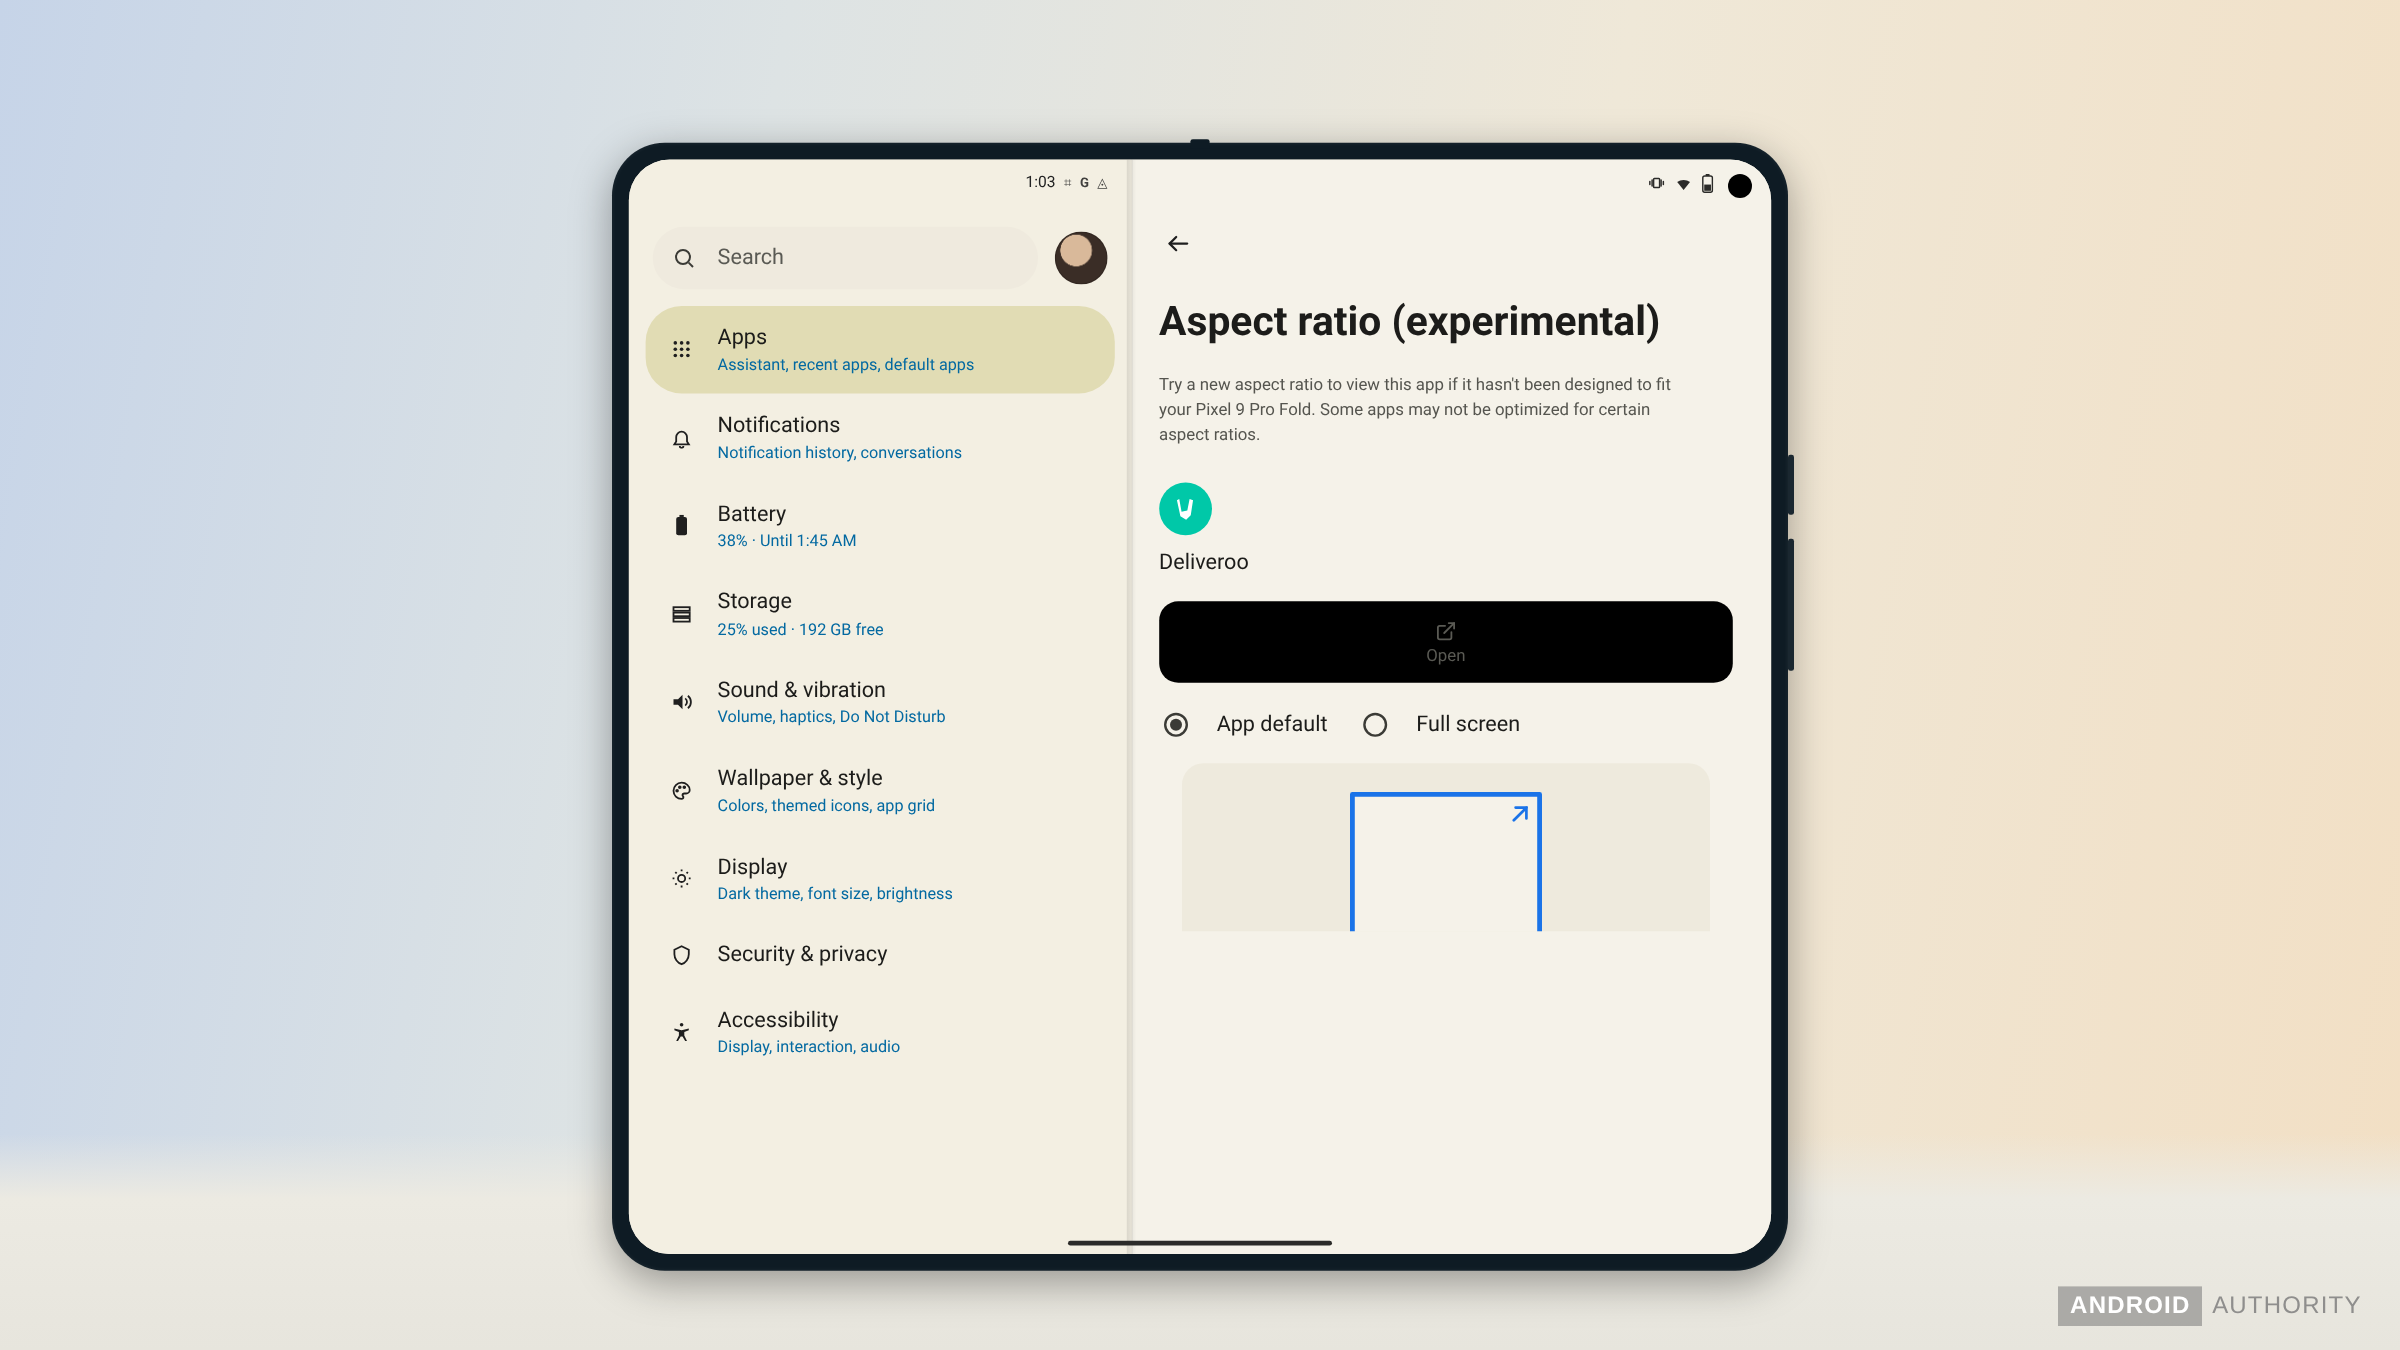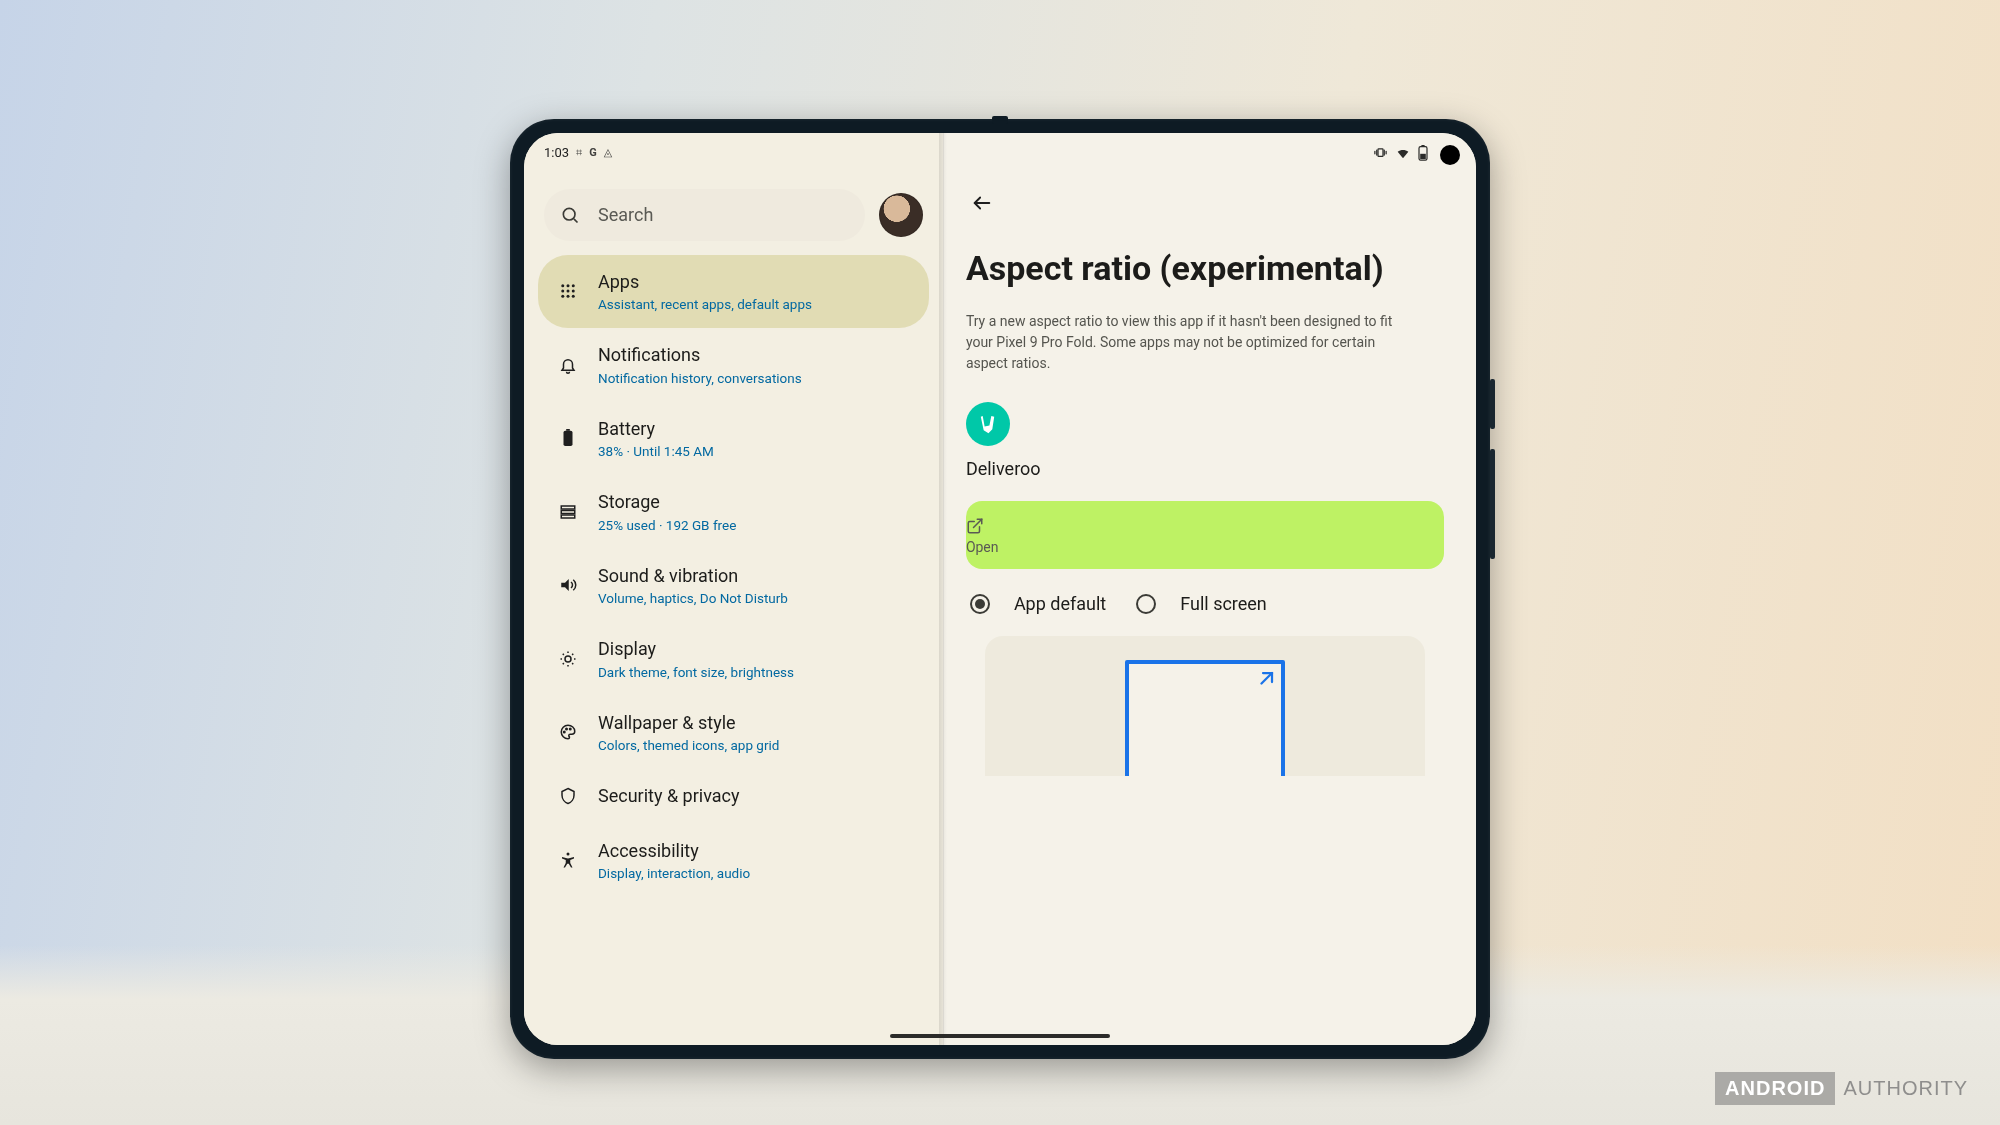--- a/index.html
+++ b/index.html
@@ -70,21 +70,21 @@
     width: 8px;
     height: 100%;
     background: linear-gradient(90deg, rgba(0,0,0,.10), rgba(0,0,0,0));
     transform: translateX(-4px);
     pointer-events: none;
     z-index: 3;
   }
 
   
   .status-bar {
-    display: flex; align-items: center; justify-content: flex-start;
+    display: flex; align-items: center; justify-content: flex-end;
     height: 30px; padding: 10px 6px 0 6px;
     font-size: 13px; color: #222;
   }
   .status-left, .status-right { display: flex; align-items: center; gap: 7px; }
   .status-right { padding-right: 16px; }
   .dot-glyph { font-size: 11px; opacity: .85; }
 
   .punch-hole {
     position: absolute;
     top: 12px; right: 16px;
@@ -138,25 +138,25 @@
   .app-block { margin-top: 28px; display:flex; flex-direction:column; align-items:flex-start; }
   .app-icon {
     width: 44px; height: 44px; border-radius: 50%;
     background: #00c8a8;
     display:flex; align-items:center; justify-content:center;
   }
   .app-name { font-size: 18px; color: #1c1c1a; margin-top: 12px; }
 
   .open-card {
     margin-top: 22px;
-    background: #bef264;
+    background: #000000;
     border-radius: 16px;
     width: 100%;
     padding: 16px 0 14px;
-    display:flex; flex-direction:column; align-items:flex-start;
+    display:flex; flex-direction:column; align-items:center;
     gap: 4px;
     cursor: pointer;
   }
   .open-label { font-size: 14px; color: #5a5a54; }
 
   .radio-group { margin-top: 24px; display:flex; flex-direction:row; gap: 30px; padding-left: 4px; }
   .radio-row { display:flex; align-items:center; gap: 24px; cursor:pointer; }
   .radio { width: 20px; height: 20px; border: 2px solid #3b3b36; border-radius: 50%; display:flex; align-items:center; justify-content:center; }
   .radio.selected::after { content:""; width:10px; height:10px; background:#3b3b36; border-radius:50%; }
   .radio-label { font-size: 18px; color: #1c1c1a; }
@@ -329,41 +329,41 @@
                   </svg>
                 </div>
                 <div class="setting-text">
                   <div class="setting-title">Sound &amp; vibration</div>
                   <div class="setting-sub">Volume, haptics, Do Not Disturb</div>
                 </div>
               </div>
               <div class="setting-item">
                 <div class="setting-icon">
                   <svg width="18" height="18" viewBox="0 0 24 24" fill="none" stroke="#1f1f1f" stroke-width="2">
-                    <circle cx="12" cy="12" r="4"></circle>
-                    <path d="M12 2v2M12 20v2M4 12H2M22 12h-2M5 5l1.5 1.5M17.5 17.5L19 19M5 19l1.5-1.5M17.5 6.5L19 5"></path>
-                  </svg>
-                </div>
-                <div class="setting-text">
-                  <div class="setting-title">Display</div>
-                  <div class="setting-sub">Dark theme, font size, brightness</div>
-                </div>
-              </div>
-              <div class="setting-item">
-                <div class="setting-icon">
-                  <svg width="18" height="18" viewBox="0 0 24 24" fill="none" stroke="#1f1f1f" stroke-width="2">
                     <path d="M12 3a9 9 0 100 18c1 0 2-1 2-2s-1-1-1-2 1-2 2-2h2a4 4 0 004-4c0-4.4-4-8-9-8z"></path>
                     <circle cx="7" cy="12" r="1" fill="#1f1f1f"></circle>
                     <circle cx="10" cy="8" r="1" fill="#1f1f1f"></circle>
                     <circle cx="15" cy="8" r="1" fill="#1f1f1f"></circle>
                   </svg>
                 </div>
                 <div class="setting-text">
                   <div class="setting-title">Wallpaper &amp; style</div>
                   <div class="setting-sub">Colors, themed icons, app grid</div>
+                </div>
+              </div>
+              <div class="setting-item">
+                <div class="setting-icon">
+                  <svg width="18" height="18" viewBox="0 0 24 24" fill="none" stroke="#1f1f1f" stroke-width="2">
+                    <circle cx="12" cy="12" r="4"></circle>
+                    <path d="M12 2v2M12 20v2M4 12H2M22 12h-2M5 5l1.5 1.5M17.5 17.5L19 19M5 19l1.5-1.5M17.5 6.5L19 5"></path>
+                  </svg>
+                </div>
+                <div class="setting-text">
+                  <div class="setting-title">Display</div>
+                  <div class="setting-sub">Dark theme, font size, brightness</div>
                 </div>
               </div>
               <div class="setting-item">
                 <div class="setting-icon">
                   <svg width="18" height="18" viewBox="0 0 24 24" fill="none" stroke="#1f1f1f" stroke-width="2">
                     <path d="M12 2l8 4v5c0 5-3.5 9.5-8 11-4.5-1.5-8-6-8-11V6z"></path>
                   </svg>
                 </div>
                 <div class="setting-text">
                   <div class="setting-title">Security &amp; privacy</div>

